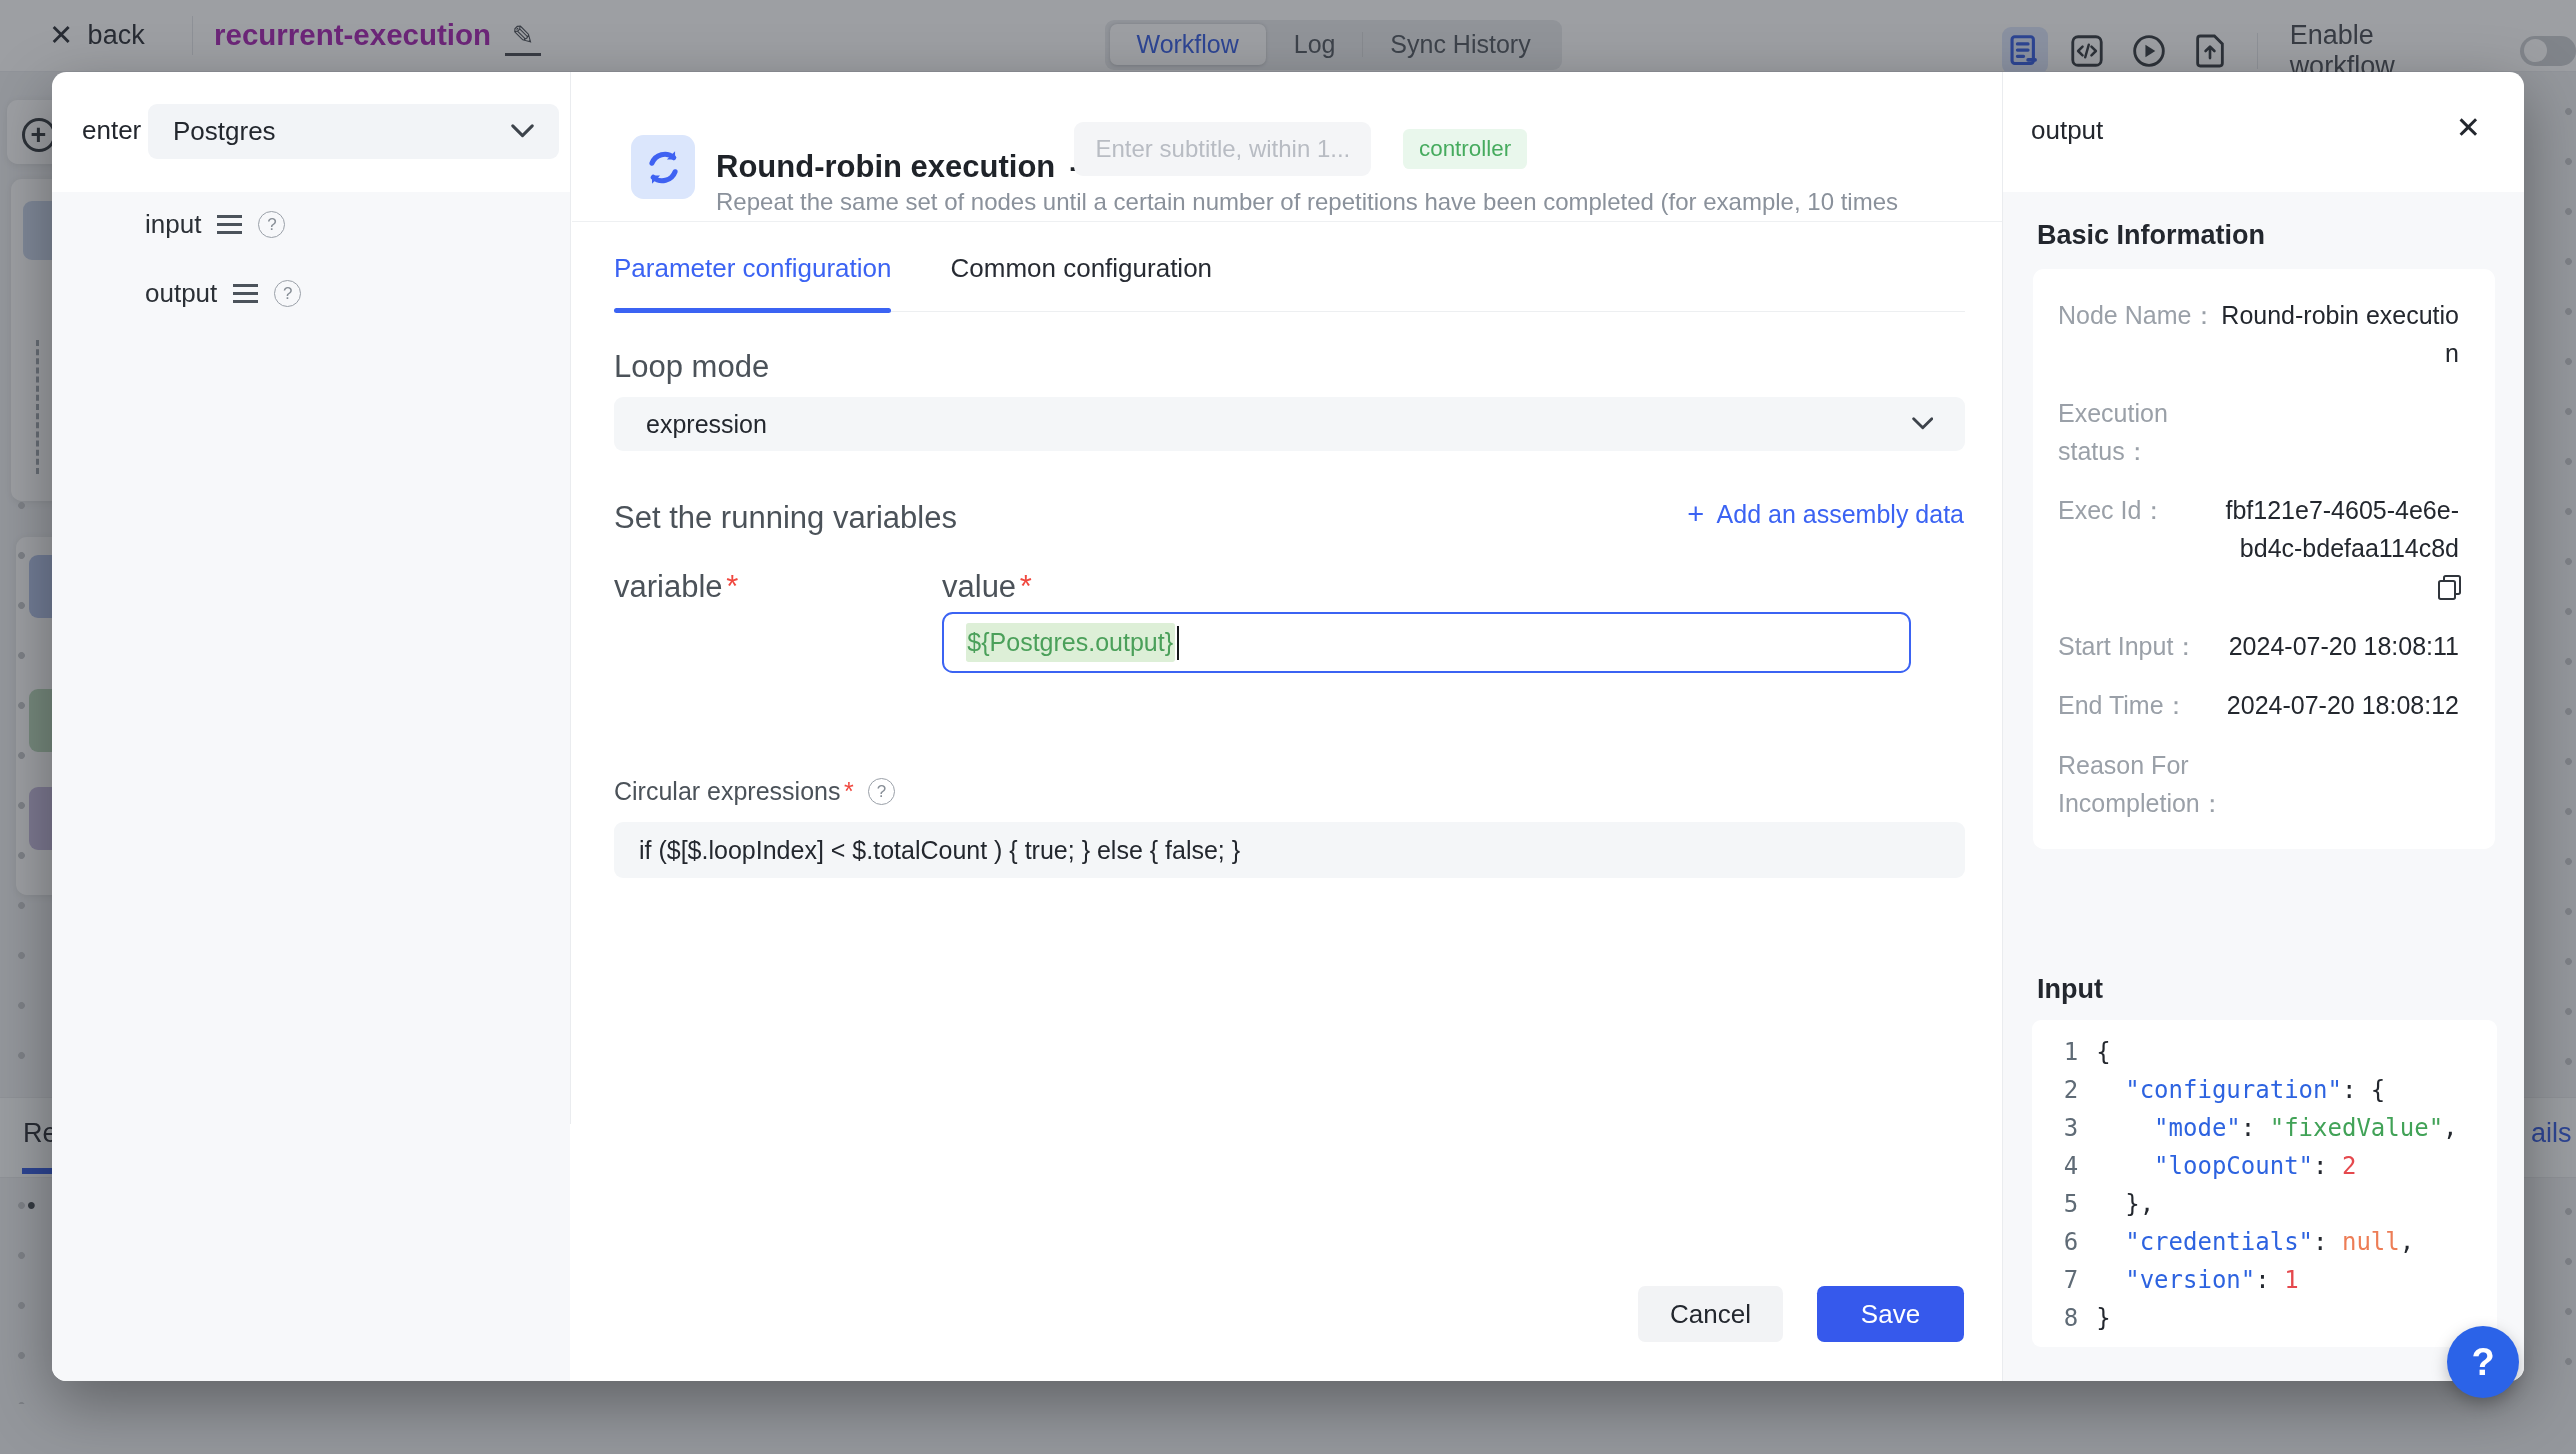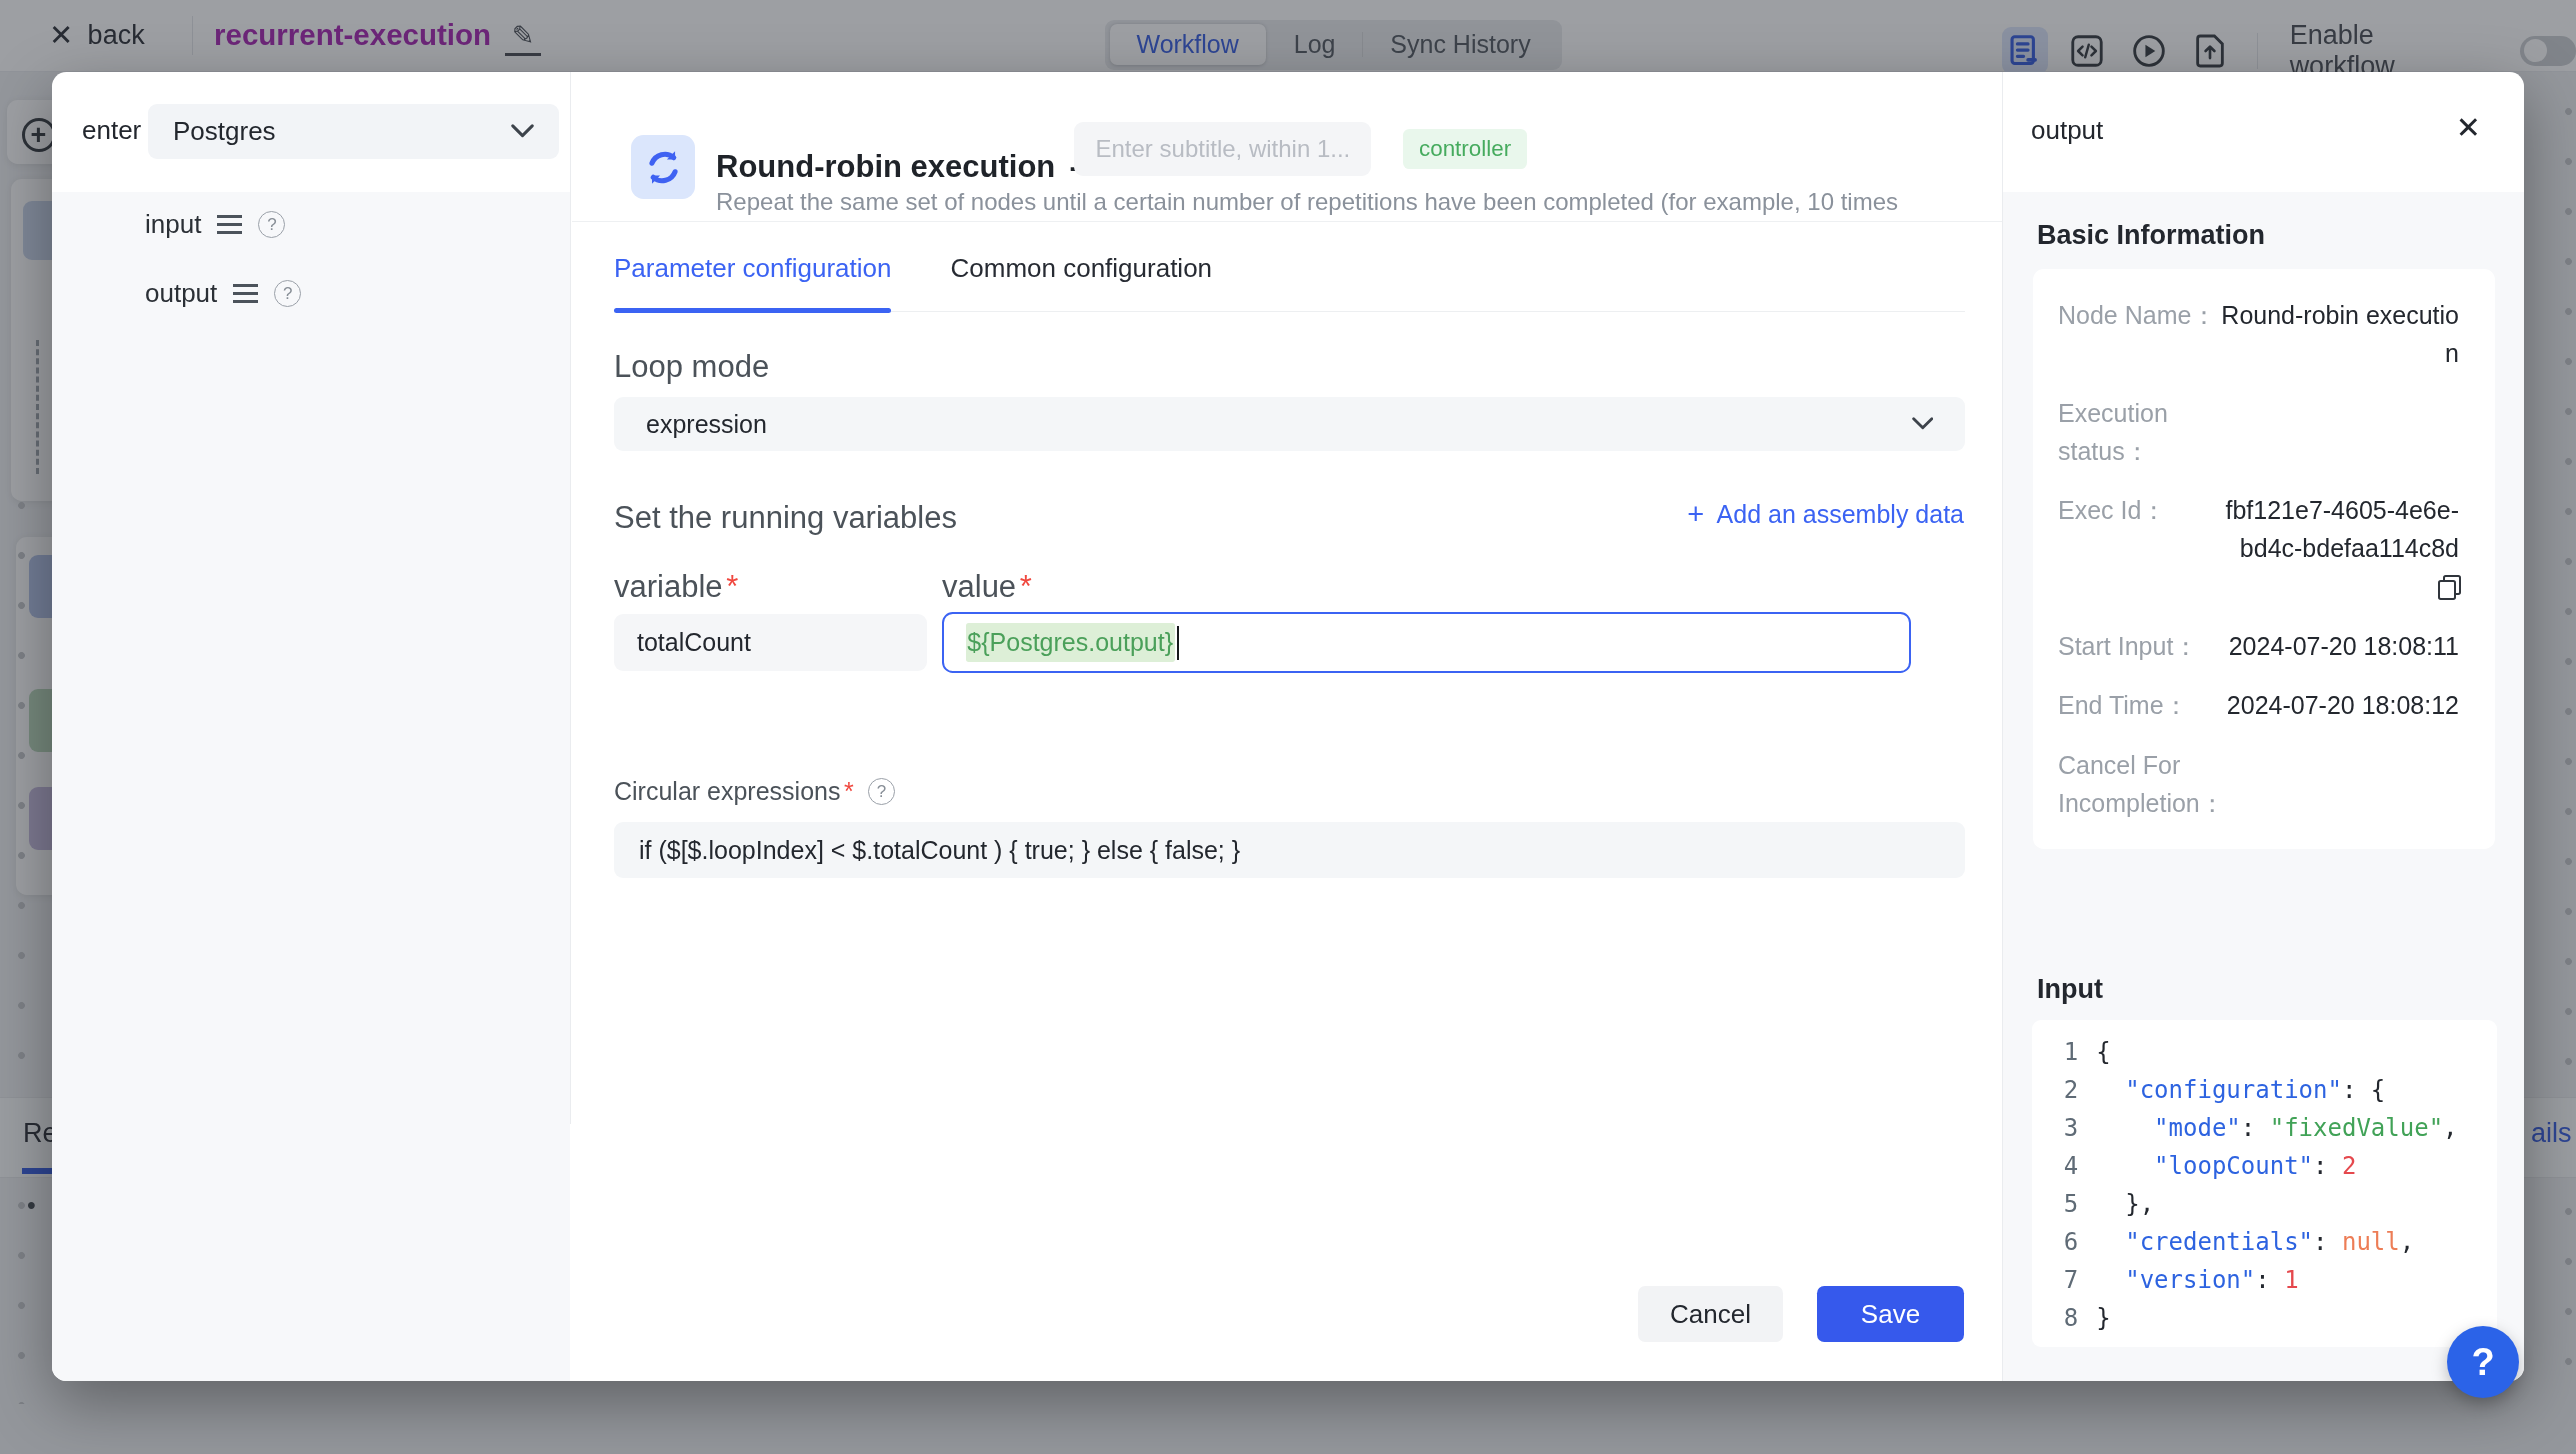--- a/index.html
+++ b/index.html
@@ -302,21 +302,20 @@
         <span>Add an assembly data</span>
       </div>
 
       <div class="form-label" style="left:42px;top:497px;">
         <span>variable</span><span class="req">*</span>
       </div>
       <div class="form-label" style="left:370px;top:497px;">
         <span>value</span><span class="req">*</span>
       </div>
 
-      <input class="var-input" value="totalCount" style="">
       <div class="val-input">
         <span class="val-token">${Postgres.output}</span>
         <span class="caret"></span>
       </div>
       <div class="minus-btn"></div>
 
       <div class="circ-row">
         <span>Circular expressions</span>
           <span class="req">*</span>
         <span class="qmark">?</span>
@@ -353,21 +352,21 @@
         </div>
         <div class="info-row">
           <span class="info-label">Start Input：</span>
           <span class="info-value">2024-07-20 18:08:11</span>
         </div>
         <div class="info-row">
           <span class="info-label">End Time：</span>
           <span class="info-value">2024-07-20 18:08:12</span>
         </div>
         <div class="info-row">
-          <span class="info-label">Cancel For Incompletion：</span>
+          <span class="info-label">Reason For Incompletion：</span>
           <span class="info-value"></span>
         </div>
       </div>
 
       <div class="section-title" style="top:902px;">Input</div>
       <div class="code-card">
         <div id="code-lines">
             <div class="code-line"><span class="ln">1</span><span class="tok-plain">{</span></div>
             <div class="code-line"><span class="ln">2</span><span class="tok-plain">  </span><span class="tok-key">"configuration"</span><span class="tok-plain">: {</span></div>
             <div class="code-line"><span class="ln">3</span><span class="tok-plain">    </span><span class="tok-key">"mode"</span><span class="tok-plain">: </span><span class="tok-string">"fixedValue"</span><span class="tok-plain">,</span></div>

